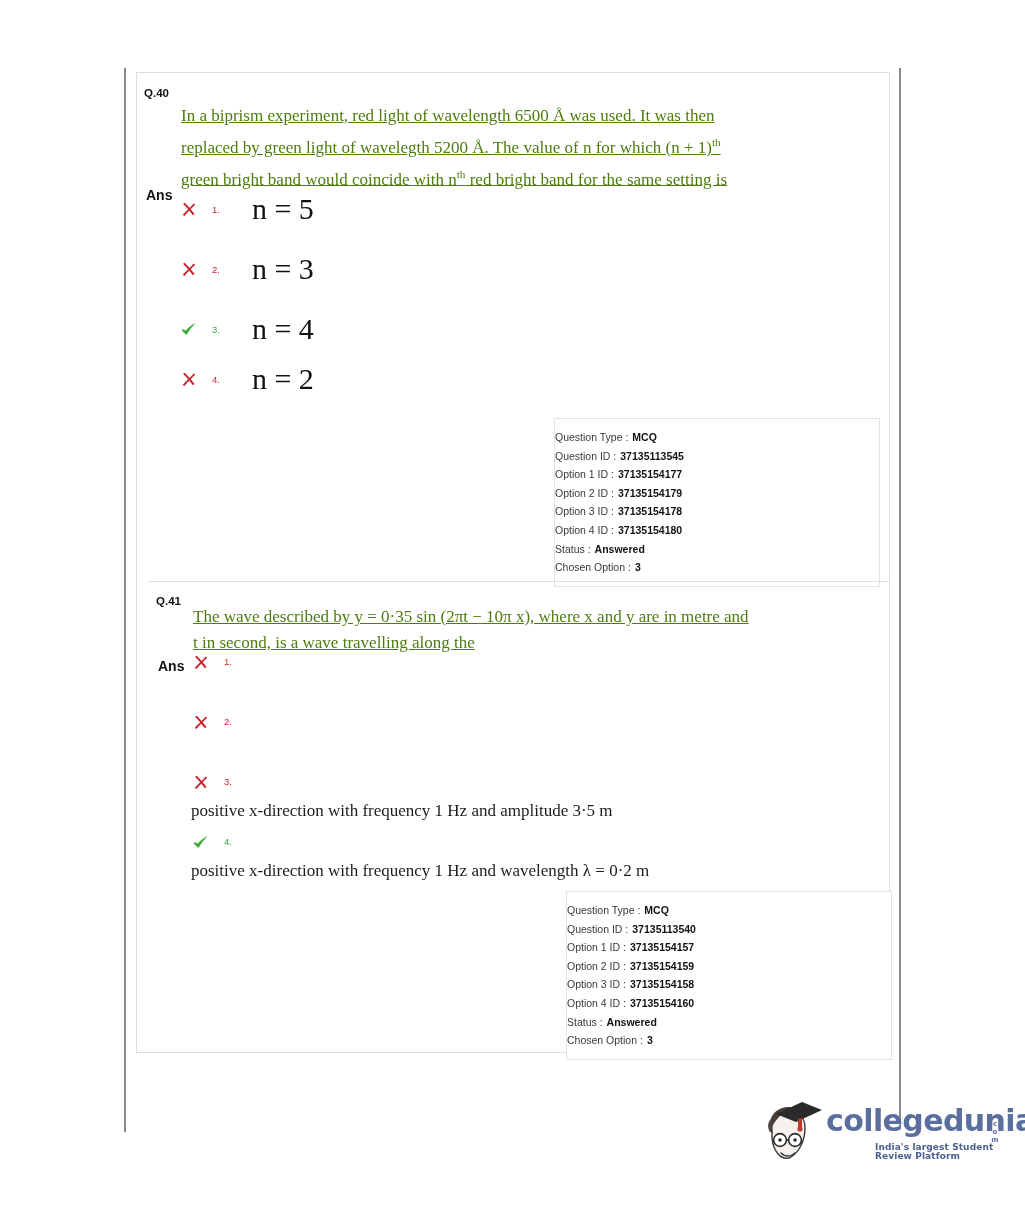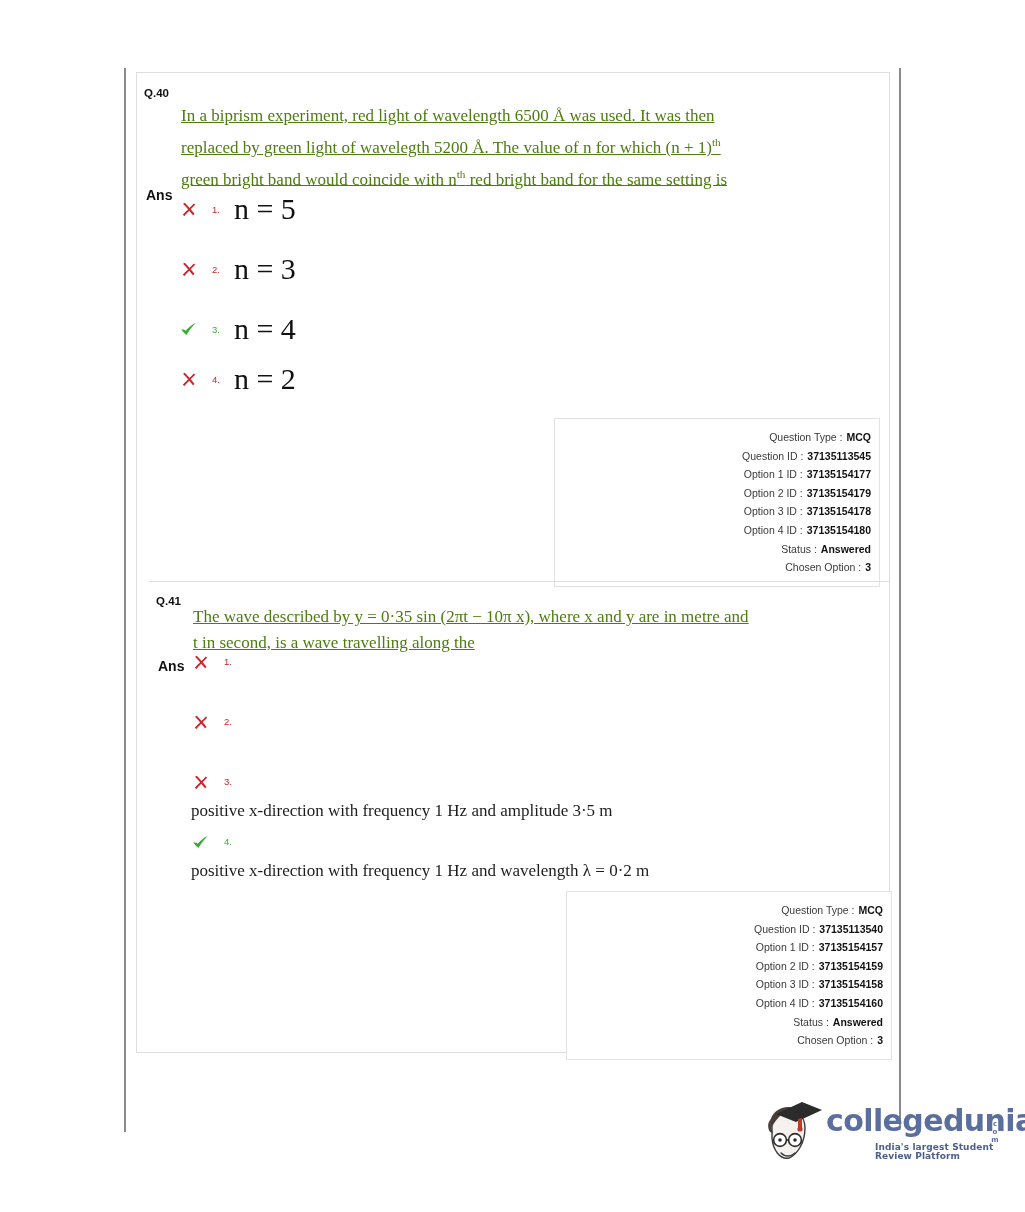--- a/index.html
+++ b/index.html
@@ -106,21 +106,21 @@
   .opt-inline {
     position: relative;
     white-space: nowrap;
   }
   .opt-inline .opt-body {
     font-family: "Liberation Serif", serif;
     font-size: 30px;
     line-height: 1;
     color: #111;
     vertical-align: middle;
-    margin-left: 10px;
+    margin-left: 28px;
   }
 
   
   .opt-stacked .opt-body {
     font-family: "Liberation Serif", serif;
     font-size: 17px;
     line-height: 24px;
     color: #1c1c1c;
     white-space: nowrap;
   }
@@ -130,21 +130,20 @@
     border: 1px solid #e2e2e2;
     box-sizing: border-box;
     background: #fff;
     font-family: "Liberation Sans", sans-serif;
     font-size: 10.5px;
     color: #2b2b2b;
     padding: 9px 8px 9px 0;
   }
   .meta-row {
     display: flex;
-    justify-content: flex-end;
     line-height: 18.6px;
     white-space: nowrap;
   }
   .meta-key { color: #3a3a3a; }
   .meta-val { font-weight: bold; color: #111; margin-left: 4px; }
 
   
   .logo {
     position: absolute;
     left: 762px;

